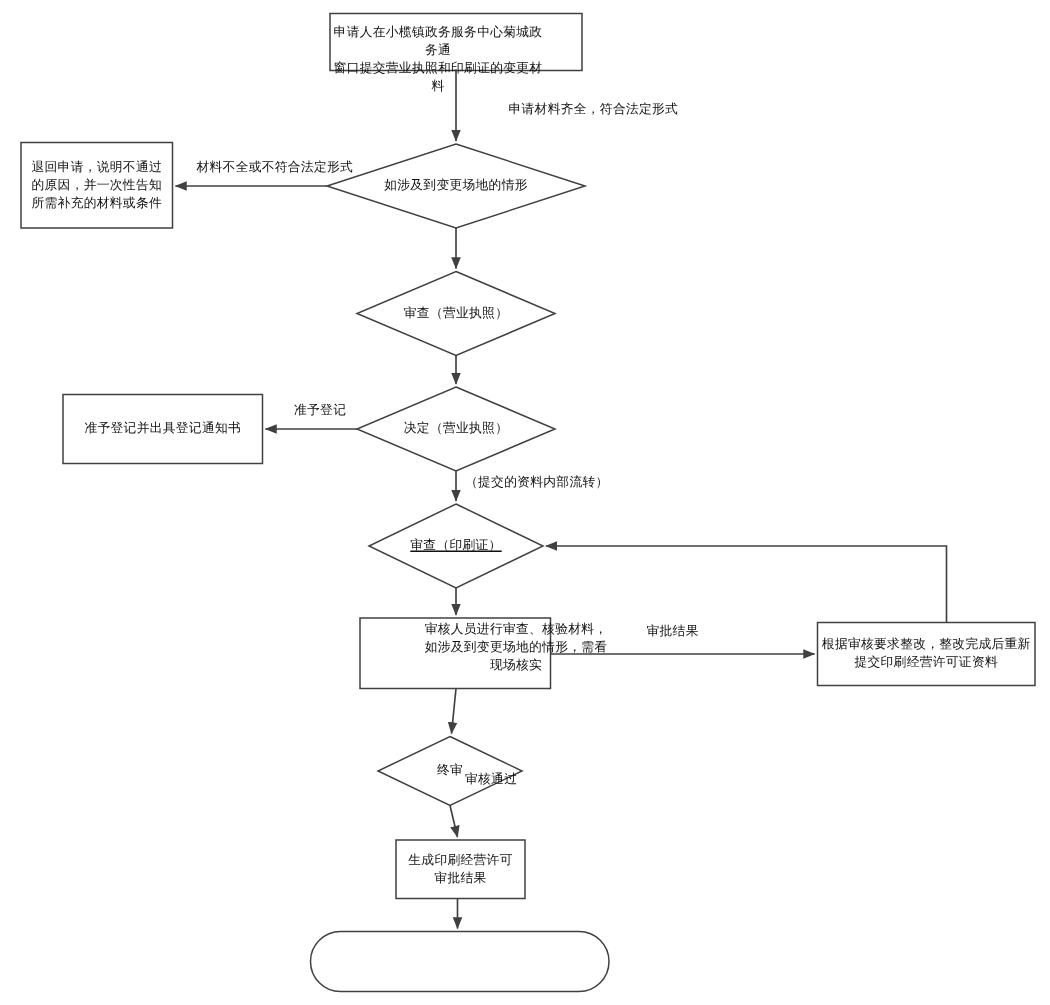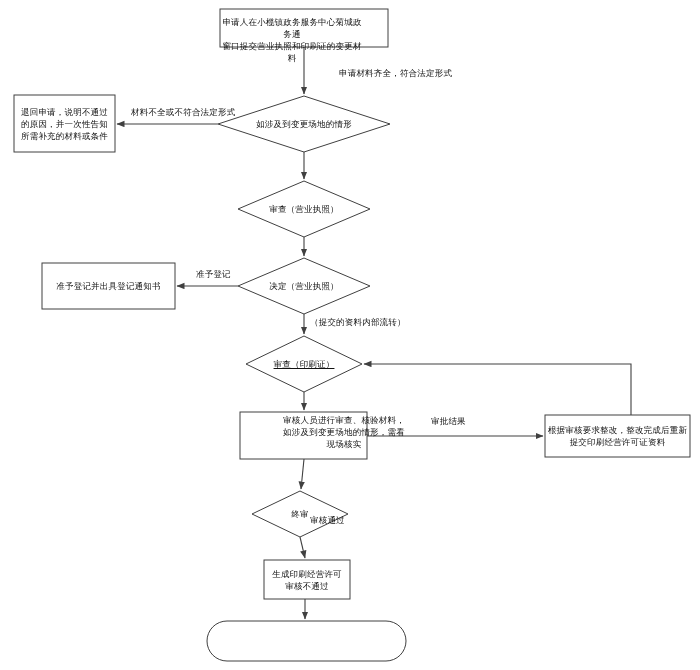--- a/index.html
+++ b/index.html
@@ -139,21 +139,21 @@
   <div class="node-text" style="left:241px; top:408px; width:142px; height:47px;padding-left:32px;">审核人员进行审查、核验材料，
 如涉及到变更场地的情形，需看
 现场核实</div>
 
   <div class="node-text" style="left:546px; top:415px; width:143px; height:42px;">根据审核要求整改，整改完成后重新
 提交印刷经营许可证资料</div>
 
   <div class="node-text" style="left:270px; top:503px; width:60px; height:22px;">终审</div>
 
   <div class="node-text" style="left:265px; top:560px; width:84px; height:39px;">生成印刷经营许可
-审核不通过</div>
+审批结果</div>
 
 
   <div class="edge-label" style="left:311px; top:68px;margin-left:28px;">申请材料齐全，符合法定形式</div>
 
   <div class="edge-label" style="left:131px; top:107px;">材料不全或不符合法定形式</div>
 
   <div class="edge-label" style="left:196px; top:269px;">准予登记</div>
 
   <div class="edge-label" style="left:310px; top:317px;">（提交的资料内部流转）</div>
 

